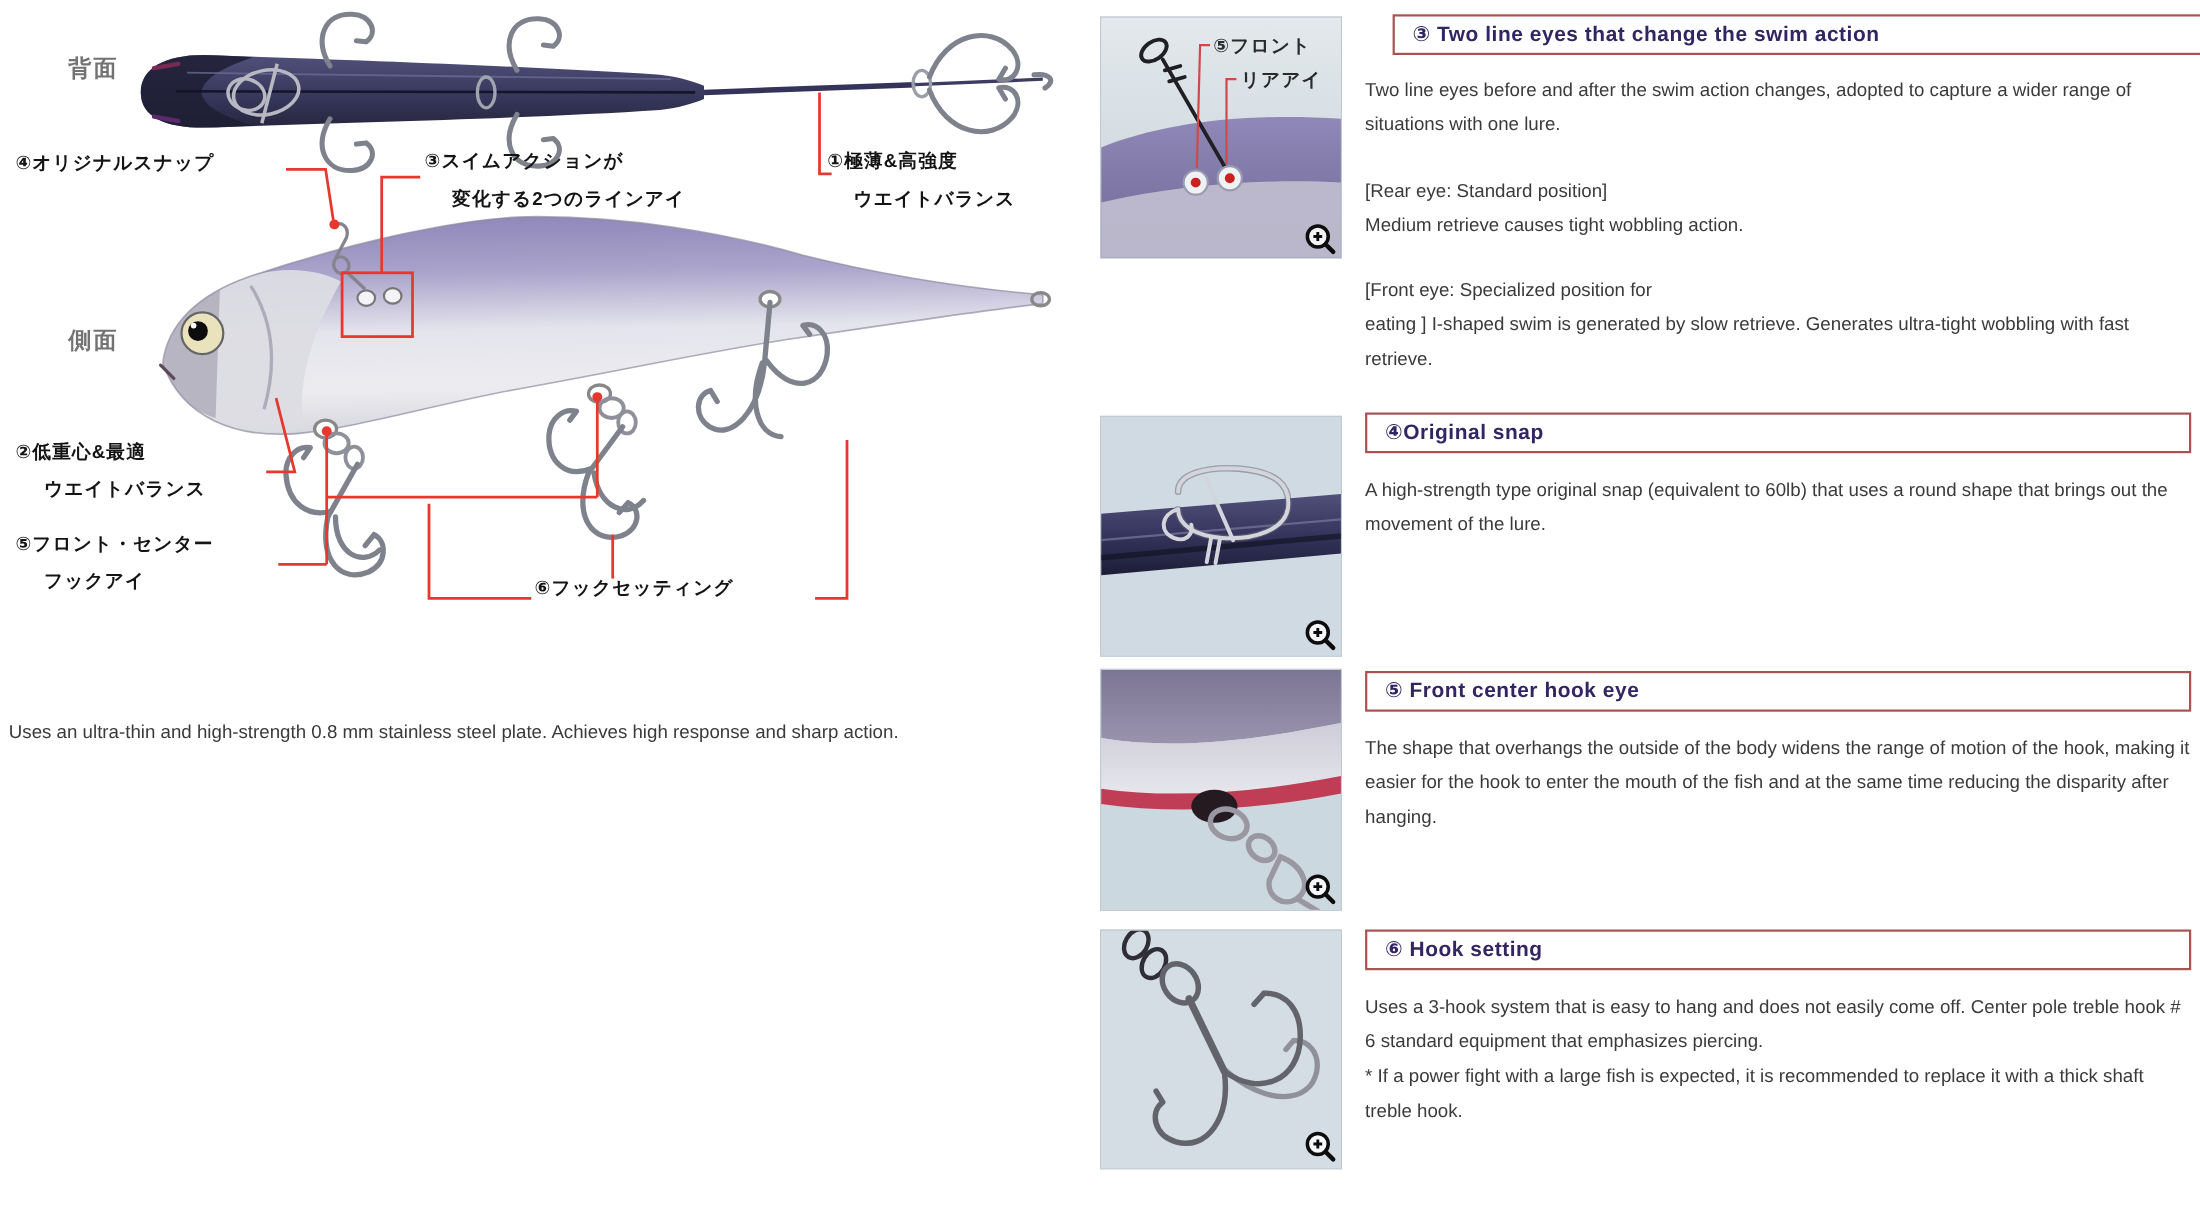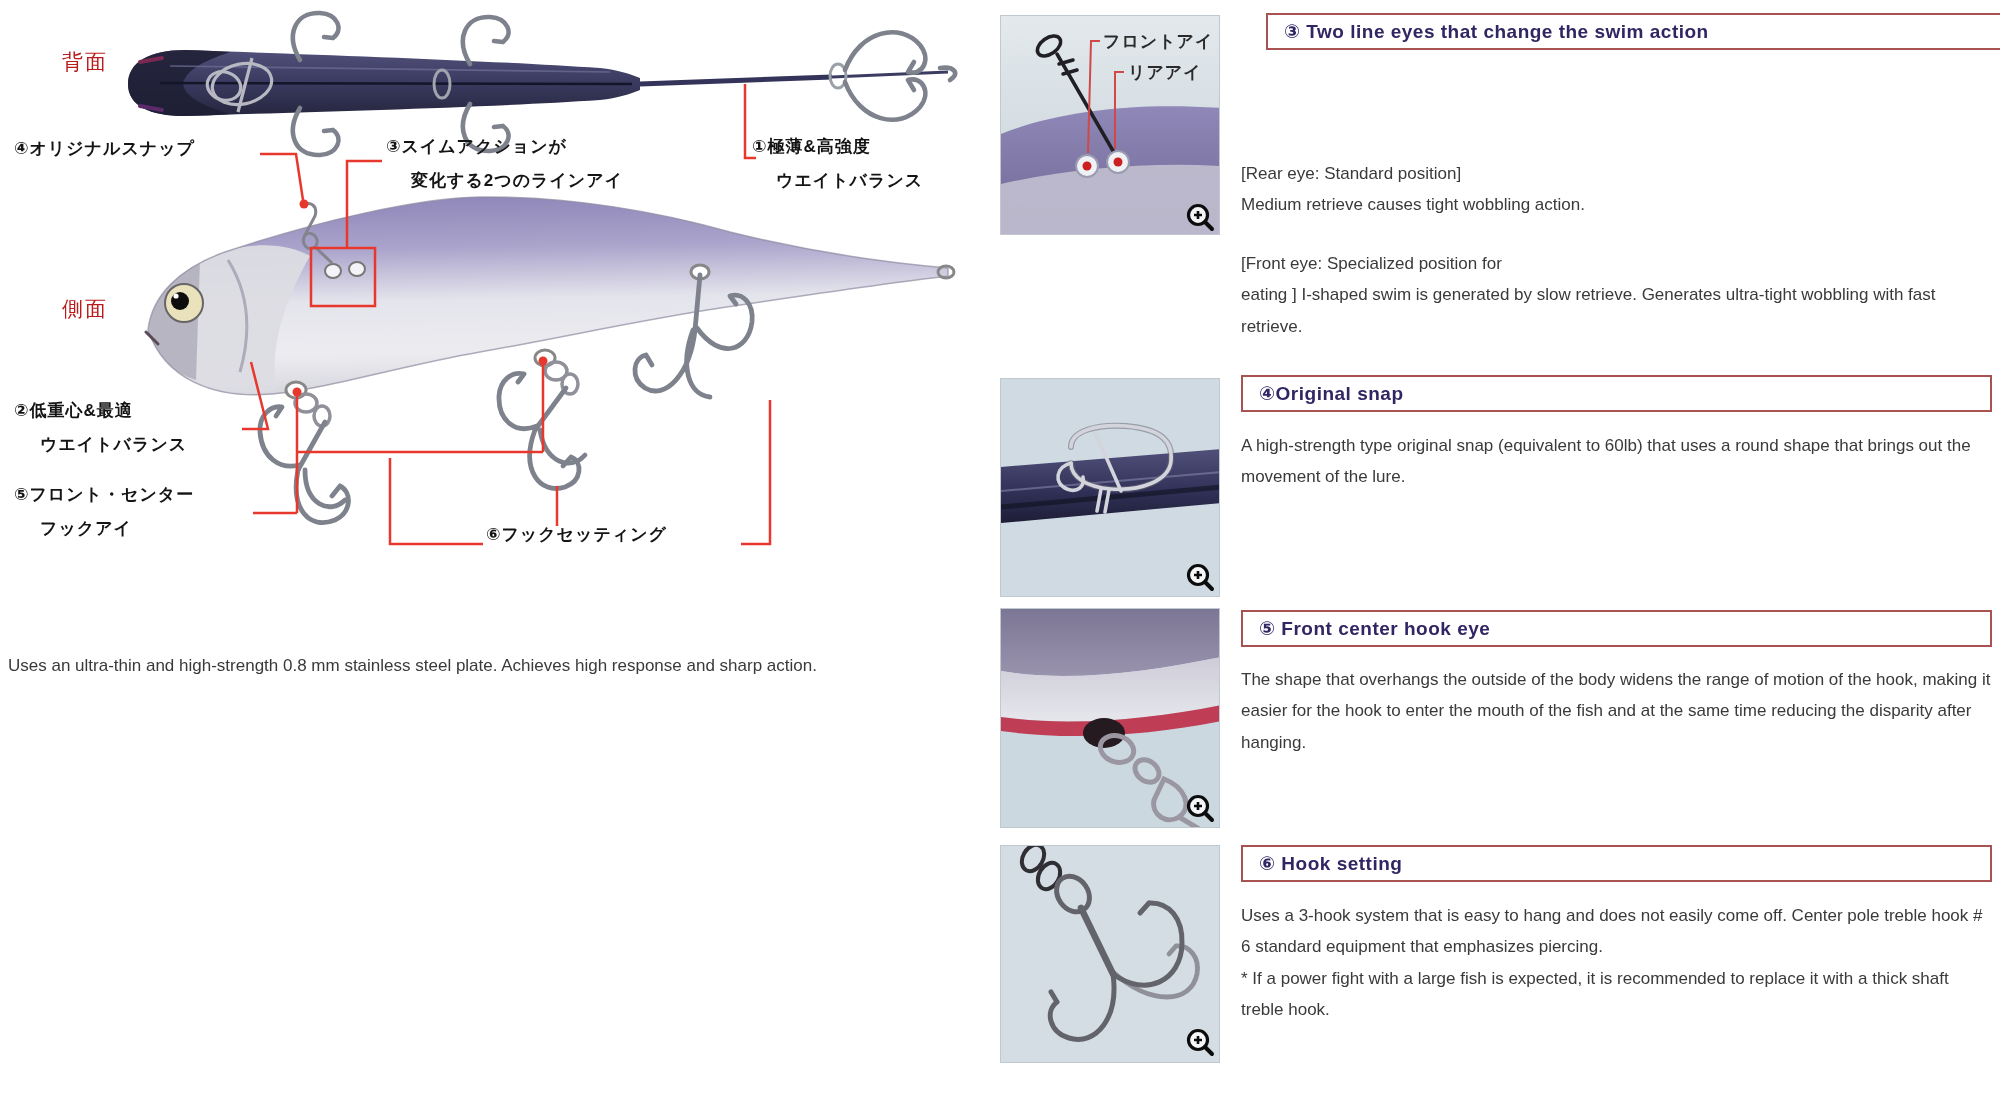--- a/index.html
+++ b/index.html
@@ -1,21 +1,21 @@
 <!DOCTYPE html>
 <html><head>
 <meta charset="utf-8">
 <style>
   html,body{margin:0;padding:0;background:#fff;}
   #page{position:relative;width:2000px;height:1109px;background:#ffffff;overflow:hidden;
         font-family:"Liberation Sans","DejaVu Sans",sans-serif;}
   .abs{position:absolute;}
   .jp-label{position:absolute;font-weight:bold;color:#141414;white-space:nowrap;
             font-size:17px;letter-spacing:1px;line-height:1.0;}
-  .view-label{position:absolute;font-weight:normal;color:#b91c1c;font-size:21px;letter-spacing:2px;}
+  .view-label{position:absolute;font-weight:bold;color:#737373;font-size:21px;letter-spacing:2px;}
   .hdr-box{position:absolute;border:2px solid #a85252;background:#fff;box-sizing:border-box;
            display:flex;align-items:center;padding-left:16px;}
   .hdr-box span{font-weight:bold;font-size:19px;color:#322563;letter-spacing:0.5px;white-space:nowrap;}
   .body-text{position:absolute;font-size:17px;color:#3a3a3a;line-height:1.85;}
   .thumb{position:absolute;width:220px;border:1px solid #bfc9cf;box-sizing:border-box;overflow:hidden;background:#cfdae2;}
   .thumb svg{display:block;}
   .mag{position:absolute;width:30px;height:30px;cursor:pointer;}
   .thumb-label{position:absolute;font-weight:bold;color:#2a2a2a;font-size:17px;white-space:nowrap;letter-spacing:1px;}
 </style>
 </head>
@@ -198,21 +198,21 @@
       </g>
       <circle cx="86" cy="150" r="11" fill="#eef2f4" stroke="#9a9ab0" stroke-width="2"></circle>
       <circle cx="86" cy="150" r="4.5" fill="#cc1f1f"></circle>
       <circle cx="117" cy="146" r="11" fill="#eef2f4" stroke="#9a9ab0" stroke-width="2"></circle>
       <circle cx="117" cy="146" r="4.5" fill="#cc1f1f"></circle>
       <g fill="none" stroke="#d04848" stroke-width="2">
         <path d="M99,25 L90,25 L87,137"></path>
         <path d="M123,56 L114,56 L114,133"></path>
       </g>
     </svg>
-    <span class="thumb-label" style="left:102px;top:14px;">フロントアイ</span>
+    <span class="thumb-label" style="left:102px;top:14px;">⑤フロント</span>
     <span class="thumb-label" style="left:127px;top:45px;">リアアイ</span>
   </div>
   <div class="mag" style="left:1186px;top:203px;">
     <svg width="30" height="30" viewBox="0 0 30 30">
       <circle cx="12" cy="12" r="9.5" fill="rgba(250,250,252,0.9)" stroke="#0c0c0c" stroke-width="3.2"></circle>
       <path d="M12,8 L12,16 M8,12 L16,12" stroke="#0c0c0c" stroke-width="2.6"></path>
       <line x1="19" y1="19" x2="26" y2="26" stroke="#0c0c0c" stroke-width="4" stroke-linecap="round"></line>
     </svg>
   </div>
 
@@ -303,20 +303,21 @@
     <svg width="30" height="30" viewBox="0 0 30 30">
       <circle cx="12" cy="12" r="9.5" fill="rgba(250,250,252,0.9)" stroke="#0c0c0c" stroke-width="3.2"></circle>
       <path d="M12,8 L12,16 M8,12 L16,12" stroke="#0c0c0c" stroke-width="2.6"></path>
       <line x1="19" y1="19" x2="26" y2="26" stroke="#0c0c0c" stroke-width="4" stroke-linecap="round"></line>
     </svg>
   </div>
 
   <div class="hdr-box" style="left:1266px;top:13px;width:751px;height:37px;">
     <span>③ Two line eyes that change the swim action</span>
   </div>
+  <div class="body-text" style="left:1241px;top:66px;width:751px;">Two line eyes before and after the swim action changes, adopted to capture a wider range of situations with one lure.</div>
   <div class="body-text" style="left:1241px;top:158px;width:751px;">
     <div>[Rear eye: Standard position]</div>
     <div>Medium retrieve causes tight wobbling action.</div>
   </div>
   <div class="body-text" style="left:1241px;top:248px;width:751px;">
     <div>[Front eye: Specialized position for</div>
     <div>eating ] I-shaped swim is generated by slow retrieve. Generates ultra-tight wobbling with fast retrieve.</div>
   </div>
 
   <div class="hdr-box" style="left:1241px;top:375px;width:751px;height:37px;">

